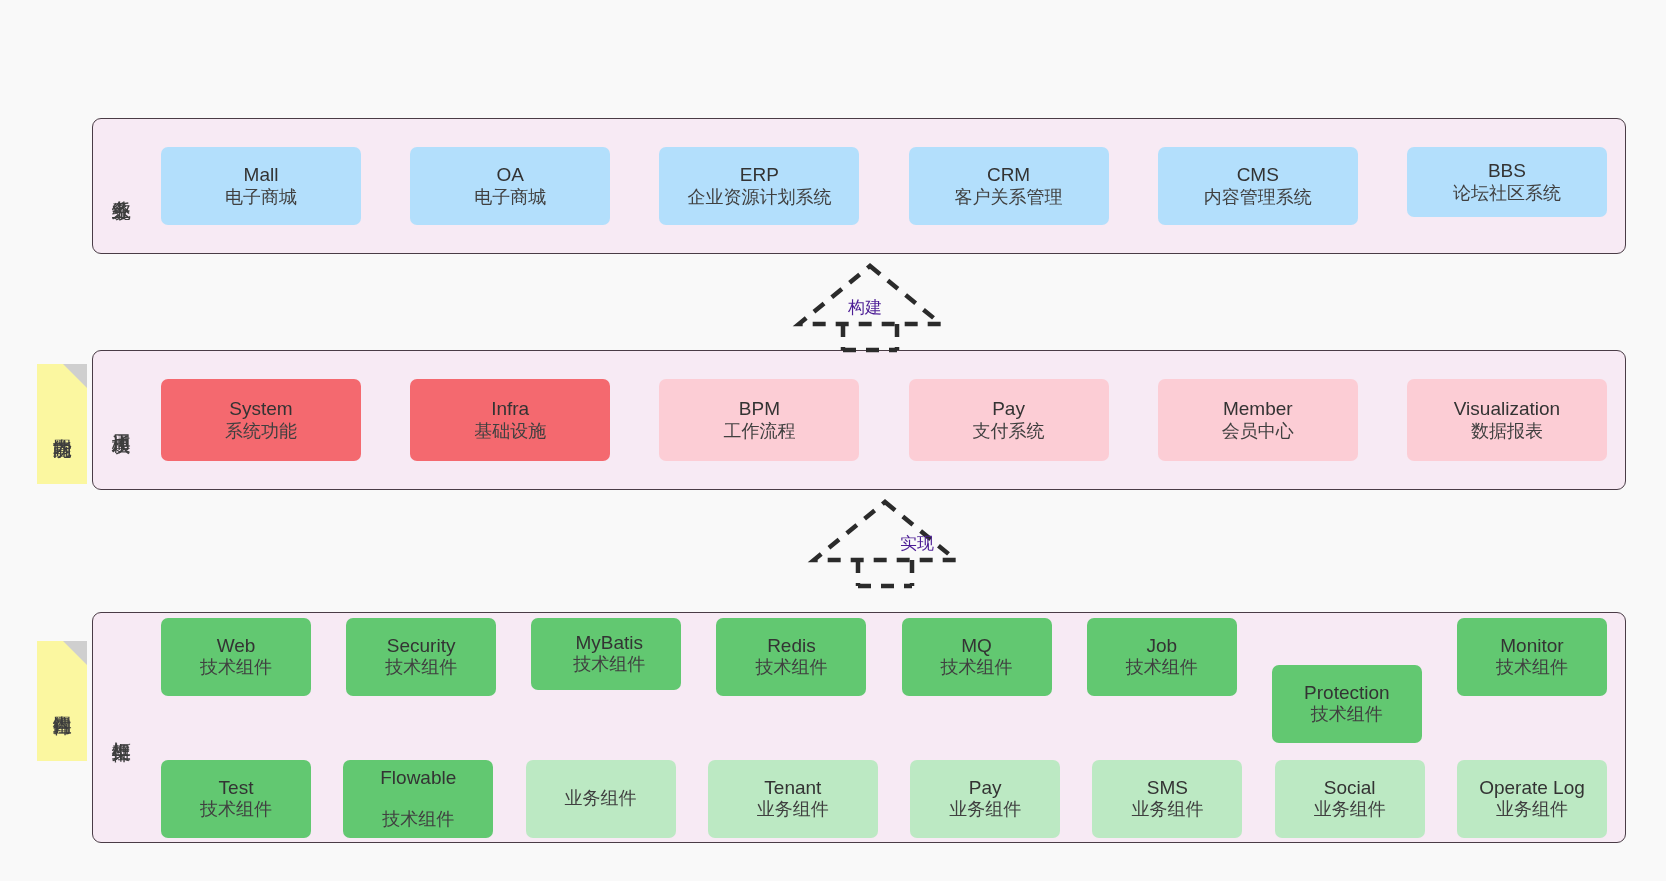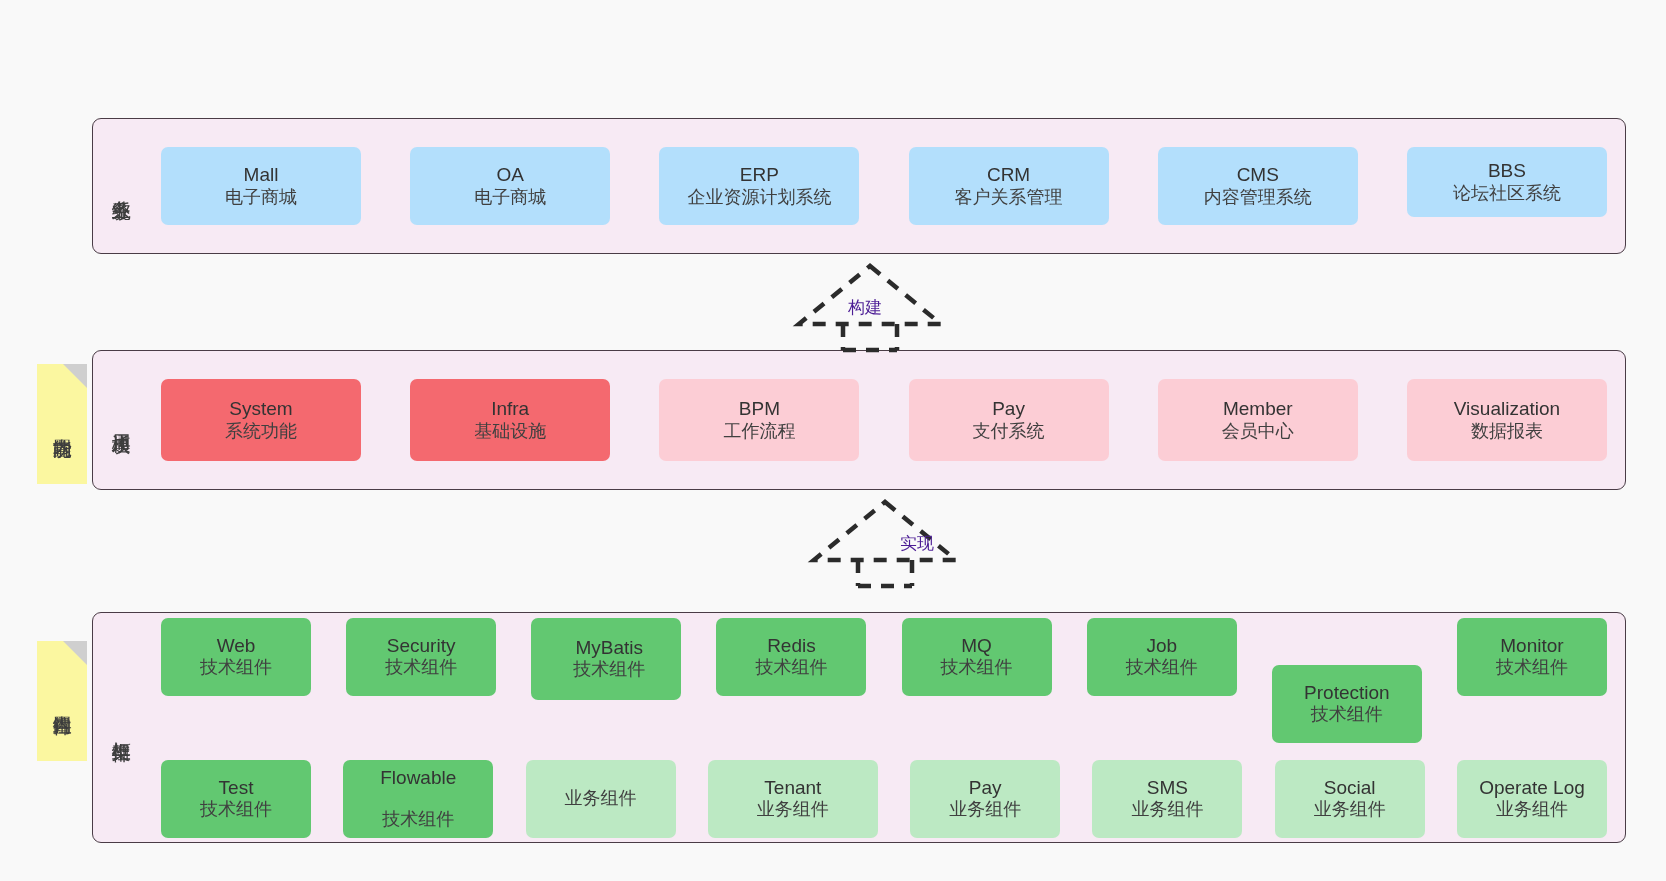--- a/index.html
+++ b/index.html
@@ -231,21 +231,21 @@
 
       <div class="row">
         <div class="node n-green" style="width:150px;height:78px;">
           <span class="t1">Web</span>
           <span class="t2">技术组件</span>
         </div>
         <div class="node n-green" style="width:150px;height:78px;">
           <span class="t1">Security</span>
           <span class="t2">技术组件</span>
         </div>
-        <div class="node n-green" style="width:150px;height:82px;padding-left:12px;">
+        <div class="node n-green" style="width:150px;height:72px;padding-left:12px;">
           <span class="t1">MyBatis</span>
           <span class="t2">技术组件</span>
         </div>
         <div class="node n-green" style="width:150px;height:78px;">
           <span class="t1">Redis</span>
           <span class="t2">技术组件</span>
         </div>
         <div class="node n-green" style="width:150px;height:78px;">
           <span class="t1">MQ</span>
           <span class="t2">技术组件</span>

